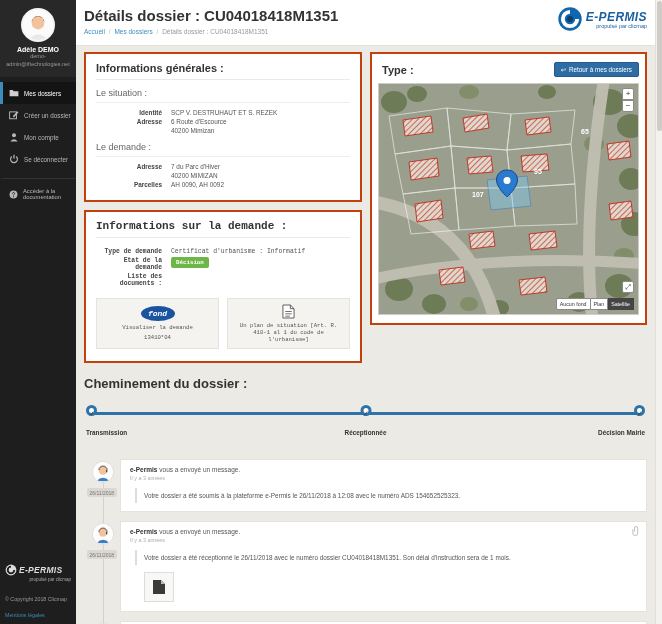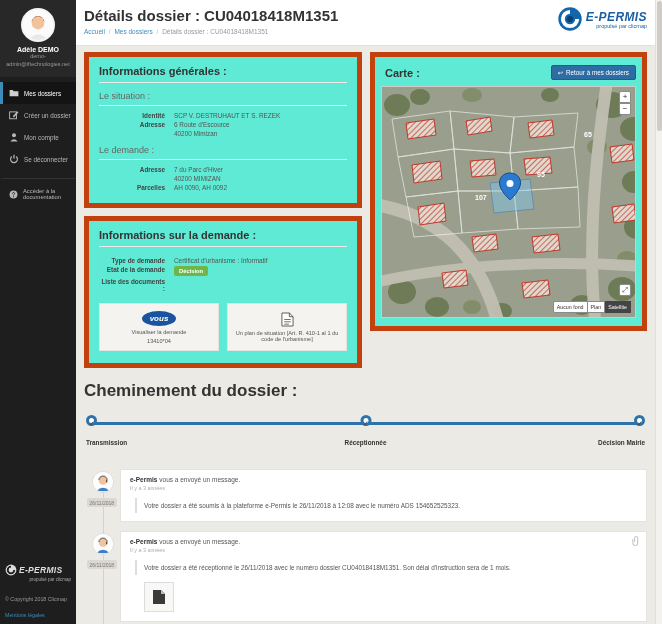--- a/index.html
+++ b/index.html
@@ -34,22 +34,22 @@
   .breadcrumb .sep { color:#bbb; margin:0 2px; }
   .logo { position:absolute; right:8px; top:6px; display:flex; align-items:center; gap:3px; }
   .logo-txt { text-align:right; }
   .logo-name { font-size:12px; font-weight:bold; font-style:italic; color:#1b5fa0; letter-spacing:.4px; }
   .logo-tag { font-size:5.5px; color:#1b5fa0; margin-top:-1px; }
 
   .content { padding:6px 8px 0; }
   .columns { display:flex; gap:8px; align-items:flex-start; }
   .col-left { width:278px; }
   .col-right { width:277px; }
-  .panel { background:#5eead4; border:5px solid #c2410c; }
-  .panel + .panel { margin-top:8px; }
+  .panel { background:#ffffff; border:2px solid #c2410c; }
+  .panel + .panel { margin-top:8px;font-family:Liberation Mono, monospace; }
   .panel-title { margin:8px 10px 0; padding-bottom:5px; border-bottom:1px solid #eceae4; font-size:11px; font-weight:bold; color:#333; }
   .section-title { margin:8px 10px 0; padding-bottom:4px; border-bottom:1px solid #f0eeea; font-size:9px; color:#666; }
   .kv { display:grid; grid-template-columns:66px 1fr; gap:2px 9px; margin:6px 10px 0; font-size:6.4px; color:#555; }
   .kv .k { text-align:right; font-weight:bold; color:#444; }
   .pad-b { padding-bottom:12px; }
   .badge { display:inline-block; background:#6fb648; color:#fff; font-size:5.8px; font-weight:bold; padding:2px 5px; border-radius:2px; }
   .doc-cards { display:flex; gap:8px; margin:11px 10px 12px; }
   .doc-card { flex:1; background:#f4f3f0; border:1px solid #e5e3dd; min-height:48px; display:flex; flex-direction:column; align-items:center; justify-content:center; text-align:center; font-size:5.6px; color:#555; padding:5px 7px; cursor:pointer; gap:3px; }
   .cerfa { width:34px; height:15px; background:#1a53a0; border-radius:50%; color:#fff; font-style:italic; font-weight:bold; font-size:8px; display:flex; align-items:center; justify-content:center; }
 
@@ -61,21 +61,21 @@
   .mapctl { position:absolute; width:12px; height:12px; background:#fff; border:1px solid #8a8a8a; font-size:8px; line-height:10px; text-align:center; color:#333; cursor:pointer; }
   .zplus { top:4px; right:4px; border-radius:2px 2px 0 0; }
   .zminus { top:16px; right:4px; border-radius:0 0 2px 2px; }
   .expand { bottom:21px; right:4px; font-size:7px; border-radius:2px; }
   .layerctl { position:absolute; bottom:4px; right:4px; display:flex; }
   .layer-btn { background:#fff; border:1px solid #8a8a8a; border-left-width:0; font-size:5.3px; padding:2px 3px; color:#333; cursor:pointer; }
   .layer-btn:first-child { border-left-width:1px; border-radius:2px 0 0 2px; }
   .layer-btn.active { background:#444; color:#fff; border-color:#444; }
 
   
-  .flow-title { margin:13px 0 0; font-size:17px; font-weight:bold; color:#333; }
+  .flow-title { margin:13px 0 0; font-size:13px; font-weight:bold; color:#333; }
   .timeline { position:relative; height:42px; margin:14px 2px 0; }
   .tl-line { position:absolute; top:7px; left:5px; right:5px; height:3px; background:#2d72a8; }
   .tl-node { position:absolute; top:0; width:11px; height:11px; background:#fff; border:3px solid #2d72a8; border-radius:50%; font-size:7px; line-height:11px; text-align:center; color:#444; }
   .tl-n0 { left:0; } .tl-n1 { left:50%; transform:translateX(-50%); } .tl-n2 { right:0; }
   .tl-label { position:absolute; top:24px; font-size:6.4px; font-weight:bold; color:#333; }
   .tl-l0 { left:0; } .tl-l1 { left:50%; transform:translateX(-50%); } .tl-l2 { right:0; }
 
   
   .messages { margin-top:12px; position:relative; padding-bottom:10px; }
   .msg-rail { position:absolute; left:19px; top:12px; bottom:14px; width:1px; background:#d5d2cb; }
@@ -222,40 +222,40 @@
           <div class="kv" style="margin-top:10px">
             <div class="k">Type de demande</div>
             <div>Certificat d'urbanisme : Informatif</div>
             <div class="k">Etat de la demande</div>
             <div><span class="badge">Décision</span></div>
             <div class="k" style="grid-column:1/2">Liste des documents :</div>
             <div></div>
           </div>
           <div class="doc-cards">
             <div class="doc-card">
-              <div class="cerfa">vous</div>
+              <div class="cerfa">fond</div>
               <div>Visualiser la demande</div>
               <div>13410*04</div>
             </div>
             <div class="doc-card">
               <svg width="13" height="15" viewBox="0 0 14 16">
                   <path d="M1 1 h8 l4 4 v10 h-12 z" fill="#fff" stroke="#555"></path>
                   <path d="M9 1 v4 h4" fill="none" stroke="#555"></path>
                   <path d="M3.5 8 h7 M3.5 10.5 h7 M3.5 13 h5" stroke="#555" stroke-width=".9"></path>
                 </svg>
               <div>Un plan de situation [Art. R. 410-1 al 1 du code de l'urbanisme]</div>
             </div>
           </div>
         </div>
       </div>
 
       <div class="col-right">
         <div class="panel">
           <div class="panel-head">
-            <div class="panel-title2">Carte :</div>
+            <div class="panel-title2">Type :</div>
             <div class="btn-back">
               <span>↩</span>
               <span>Retour à mes dossiers</span>
             </div>
           </div>
           <div class="map">
             <svg width="263" height="232" viewBox="0 0 263 232">
               <defs>
                 <pattern id="hatch" width="4" height="4" patternTransform="rotate(45)" patternUnits="userSpaceOnUse">
                   <rect width="4" height="4" fill="#e0d8cd"></rect>

